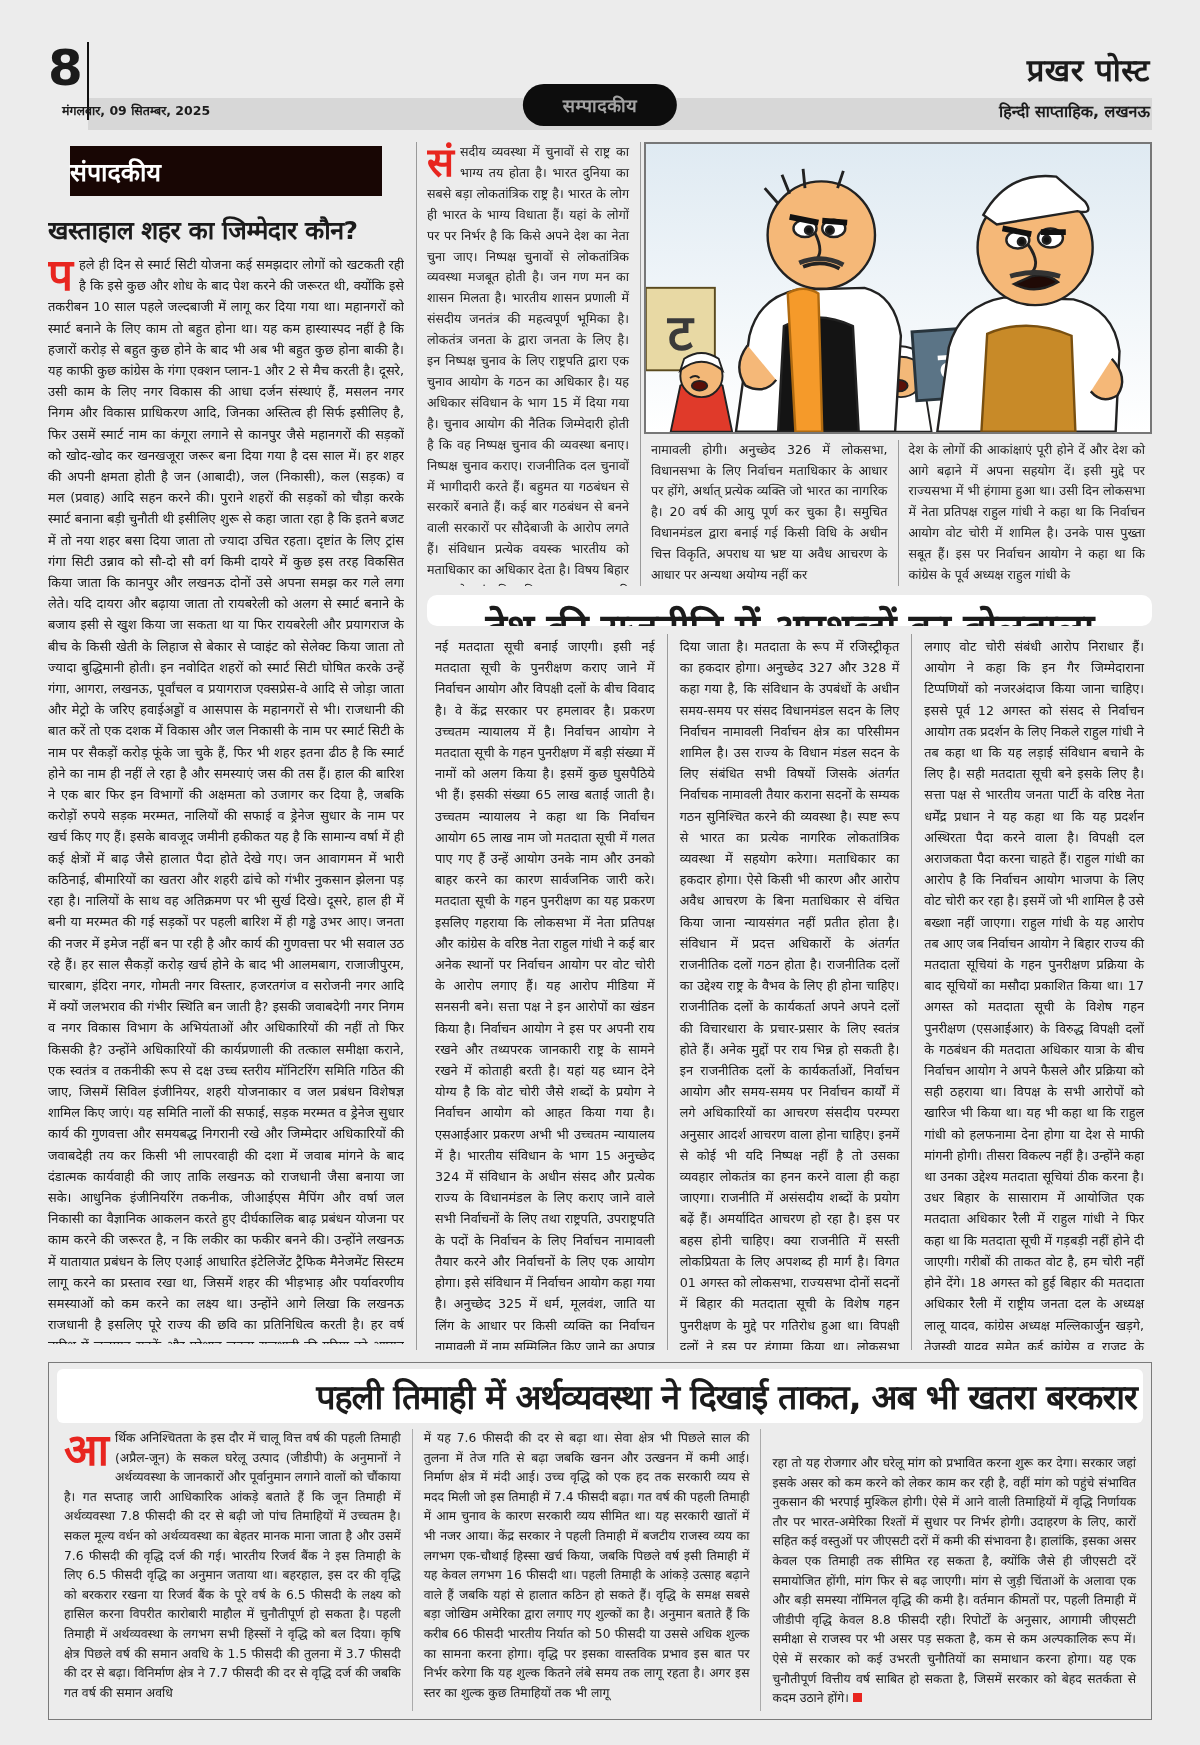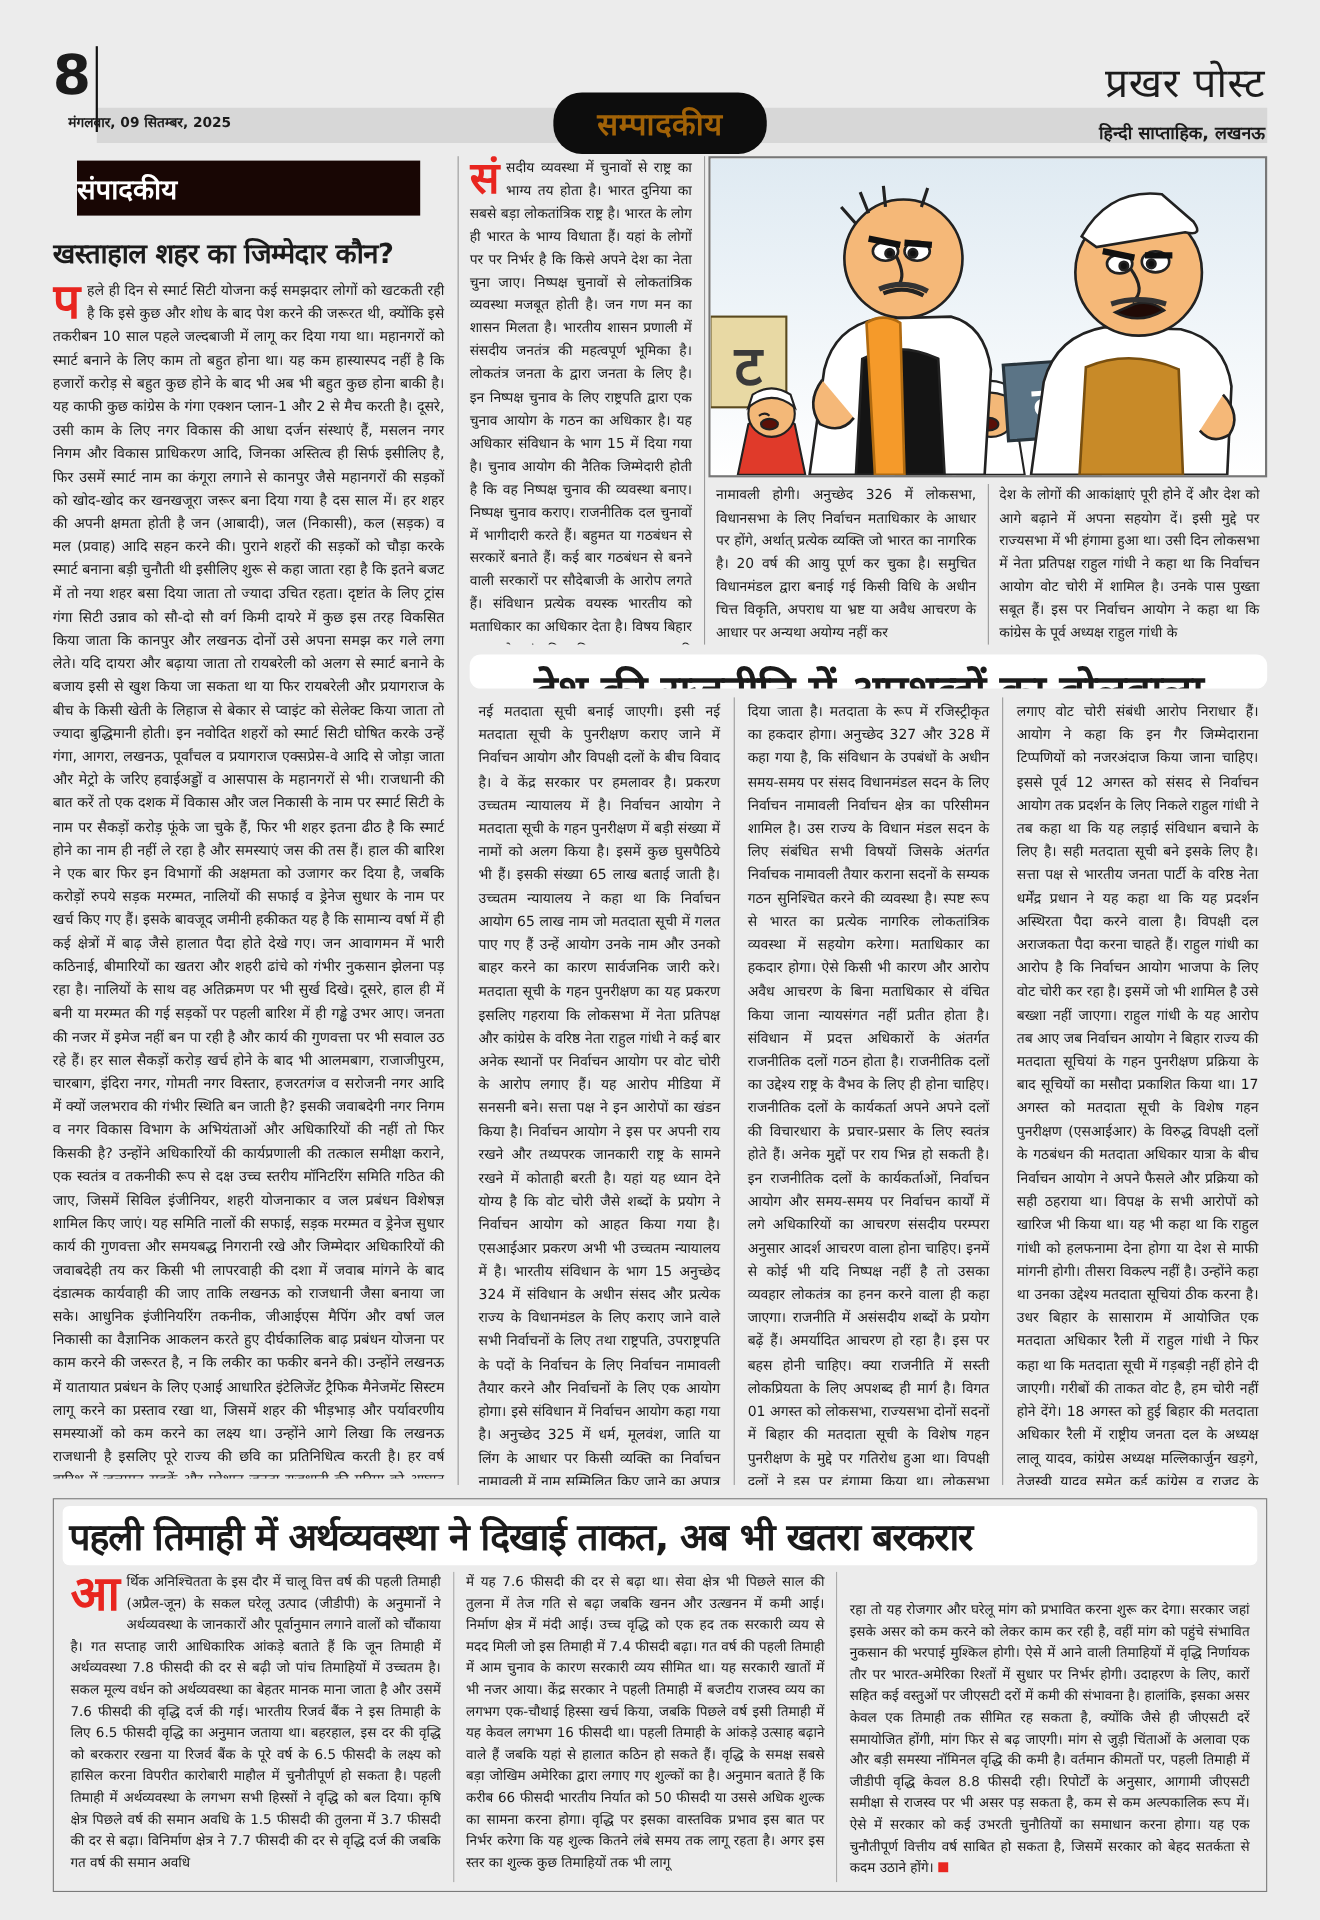--- a/index.html
+++ b/index.html
@@ -14,25 +14,25 @@
   .pg{position:absolute;left:48px;top:36px;width:1104px;}
   
   .hdr{position:relative;height:96px;}
   .hdr-band{position:absolute;left:40px;right:0;top:62px;height:32px;background:#d7d7d7;}
   .pageno{position:absolute;left:0;top:6px;display:flex;align-items:flex-start;}
   .pageno .num{font-size:50px;font-weight:bold;line-height:52px;}
   .pageno .bar{width:2px;height:78px;background:#111;margin-left:4px;}
   .dateline{position:absolute;left:14px;top:66px;font-size:12.5px;font-weight:bold;}
   .badge{
     position:absolute;left:50%;transform:translateX(-50%);top:48px;
-    background:#0d0d0d;color:#a16207;border-radius:26px;
-    padding:9px 40px;font-size:28px;font-weight:bold;letter-spacing:.5px;
+    background:#0d0d0d;color:#a3a3a3;border-radius:26px;
+    padding:9px 40px;font-size:18px;font-weight:bold;letter-spacing:.5px;
   }
   .mast{position:absolute;right:2px;top:12px;text-align:right;}
-  .mast .title{font-size:37px;font-weight:normal;letter-spacing:.5px;}
+  .mast .title{font-size:31px;font-weight:bold;letter-spacing:.5px;}
   .mast .sub{font-size:16px;font-weight:bold;margin-top:10px;}
   
   .upper{position:absolute;left:48px;top:142px;width:1104px;height:1208px;display:flex;}
   .edit-col{width:356px;flex:0 0 356px;padding-right:8px;}
   .vrule{width:1px;background:#9a9a9a;margin:0 4px;}
   .kicker{background:#180604;color:#fff;text-align:left;font-size:25px;font-weight:bold;
     padding:8px 0;margin:4px 22px 10px 22px;}
   .edit-head{font-size:25px;font-weight:bold;letter-spacing:-0.5px;white-space:nowrap;overflow:hidden;
     border-bottom:0;margin:16px 0 8px 0;}
   .edit-body{font-size:12.9px;line-height:21.2px;text-align:justify;height:1090px;overflow:hidden;}
@@ -52,21 +52,21 @@
   .uc-row{flex:1;display:flex;margin-top:6px;}
   .uc-col{flex:1;font-size:12.6px;line-height:20.9px;text-align:justify;overflow:hidden;padding:0 7px;}
   .main-head{background:#fff;border-radius:10px;margin:9px 0 8px 0;padding:4px 10px;
     font-size:41px;font-weight:bold;text-align:center;letter-spacing:-1px;white-space:nowrap;overflow:hidden;}
   .rr-cols{display:flex;height:716px;}
   .rr-col{flex:1;font-size:12.7px;line-height:21.2px;text-align:justify;overflow:hidden;padding:2px 8px;}
   
   .bottom{position:absolute;left:48px;top:1362px;width:1104px;height:358px;
     border:1px solid #7a7a7a;background:#ececec;padding:0;box-sizing:border-box;}
   .bot-head{background:#fff;margin:6px 8px;border-radius:6px;padding:4px 6px;
-    font-size:34px;font-weight:bold;text-align:left;letter-spacing:-1px;white-space:nowrap;overflow:hidden;}
+    font-size:34px;font-weight:bold;text-align:right;letter-spacing:-1px;white-space:nowrap;overflow:hidden;}
   .bot-cols{display:flex;height:282px;margin:0 8px;}
   .bot-col{font-size:12.3px;line-height:19.6px;text-align:justify;overflow:hidden;padding:0 7px;}
   .bot-col.c1{flex:0 0 31%;}
   .bot-col.c2{flex:0 0 30%;}
   .bot-col.c3{flex:1;margin-top:25px;}
   .bot-cols .vrule{background:#aaa;}
 </style>
 </head>
 <body>
 

